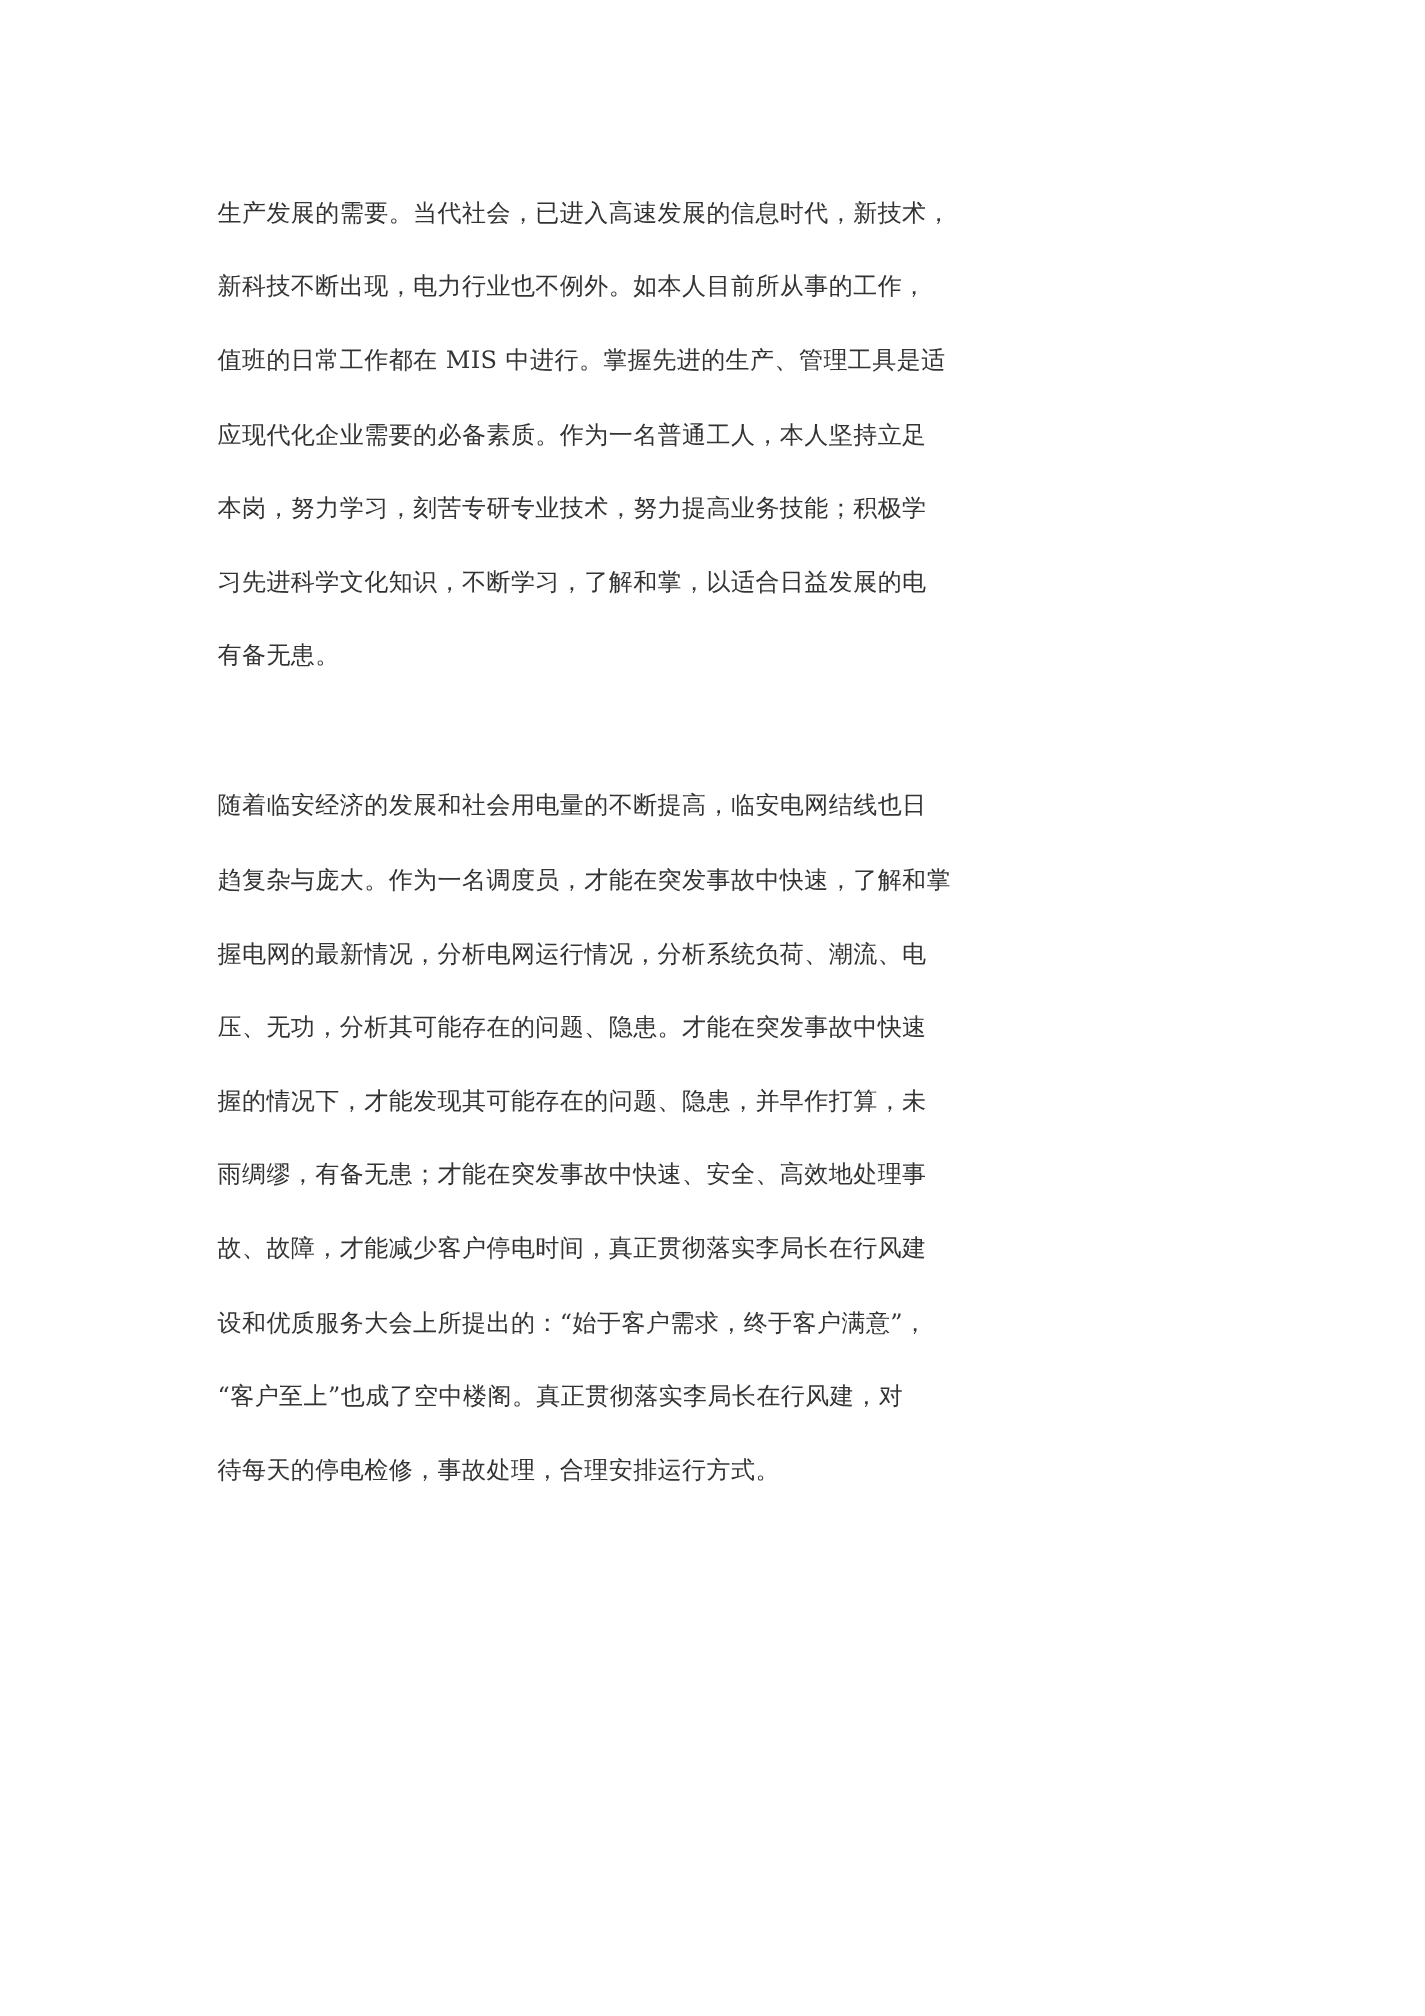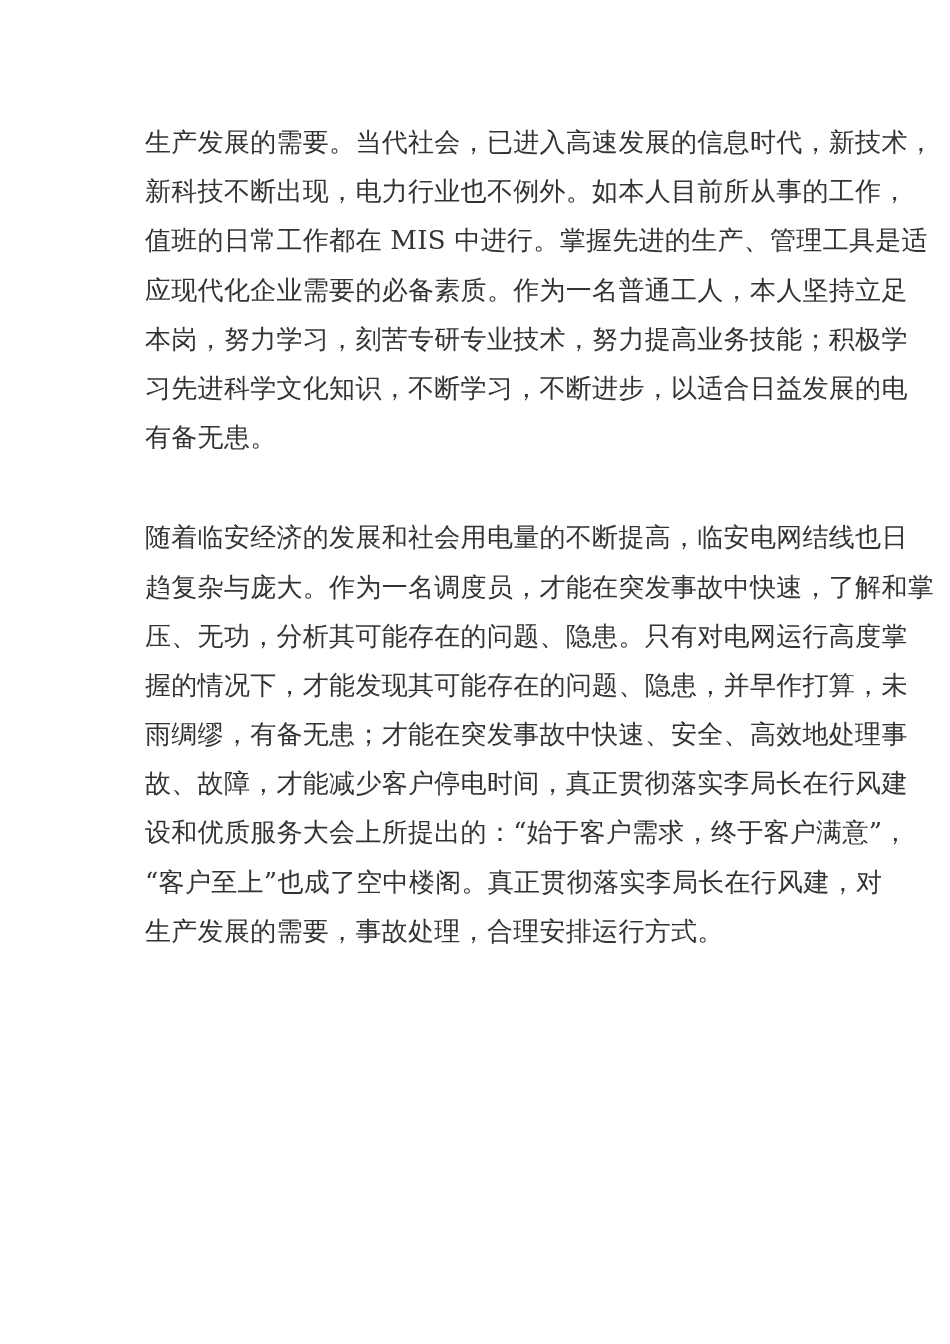--- a/index.html
+++ b/index.html
@@ -1,40 +1,41 @@
 <!DOCTYPE html>
 <html><head>
 <meta charset="utf-8">
 <style>
   html, body { margin:0; padding:0; background:#ffffff; }
   body { width:950px; height:1344px; position:relative; overflow:hidden;
          font-family:"DejaVu Serif", "Liberation Serif", serif; color:#333333; }
   .page { position:absolute; left:145px; top:122px; width:690px; }
-  .line { height:49.2px; line-height:40px; font-size:26px; white-space:nowrap; letter-spacing:0.3px; }
+  .line { height:49.2px; line-height:40px; font-size:16px; white-space:nowrap; letter-spacing:0.3px; }
   .para { margin:0; }
   .para-gap { height:51px; }
 </style>
 </head>
 <body>
 
 <div class="page">
   <div class="para">
     <div class="line">生产发展的需要。当代社会，已进入高速发展的信息时代，新技术，</div>
     <div class="line">新科技不断出现，电力行业也不例外。如本人目前所从事的工作，</div>
     <div class="line">值班的日常工作都在 MIS 中进行。掌握先进的生产、管理工具是适</div>
     <div class="line">应现代化企业需要的必备素质。作为一名普通工人，本人坚持立足</div>
     <div class="line">本岗，努力学习，刻苦专研专业技术，努力提高业务技能；积极学</div>
-    <div class="line">习先进科学文化知识，不断学习，不断进步，以适合日益发展的电</div>
+    <div class="line">习先进科学文化知识，不断学习，了解和掌，以适合日益发展的电</div>
     <div class="line">有备无患。</div>
   </div>
   <div class="para-gap"></div>
   <div class="para">
     <div class="line">随着临安经济的发展和社会用电量的不断提高，临安电网结线也日</div>
     <div class="line">趋复杂与庞大。作为一名调度员，才能在突发事故中快速，了解和掌</div>
-    <div class="line">压、无功，分析其可能存在的问题、隐患。只有对电网运行高度掌</div>
+    <div class="line">握电网的最新情况，分析电网运行情况，分析系统负荷、潮流、电</div>
+    <div class="line">压、无功，分析其可能存在的问题、隐患。才能在突发事故中快速</div>
     <div class="line">握的情况下，才能发现其可能存在的问题、隐患，并早作打算，未</div>
     <div class="line">雨绸缪，有备无患；才能在突发事故中快速、安全、高效地处理事</div>
     <div class="line">故、故障，才能减少客户停电时间，真正贯彻落实李局长在行风建</div>
     <div class="line">设和优质服务大会上所提出的：“始于客户需求，终于客户满意”，</div>
     <div class="line">“客户至上”也成了空中楼阁。真正贯彻落实李局长在行风建，对</div>
-    <div class="line">生产发展的需要，事故处理，合理安排运行方式。</div>
+    <div class="line">待每天的停电检修，事故处理，合理安排运行方式。</div>
   </div>
 </div>
 
 </body></html>

